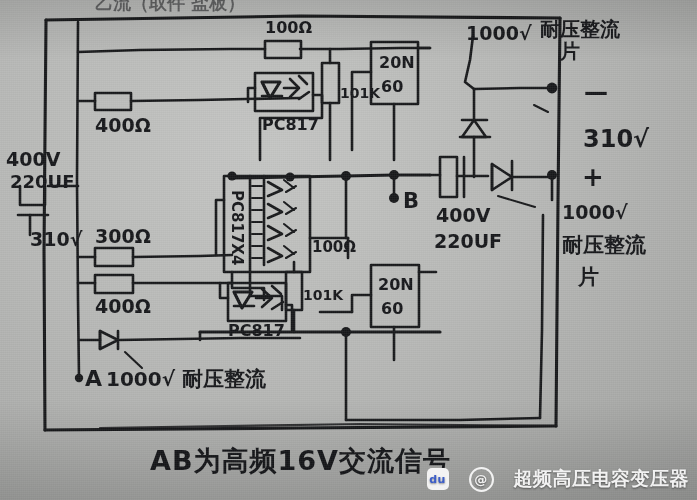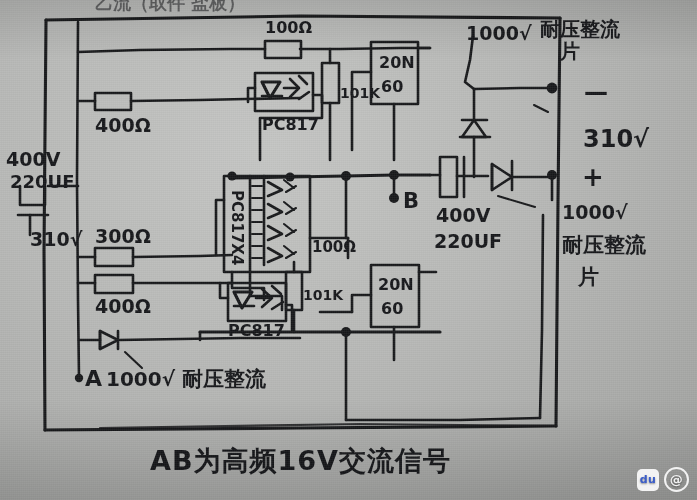--- a/index.html
+++ b/index.html
@@ -35,21 +35,21 @@
   .dot{fill:#17181a;}
   .hand{
     font-family:"DejaVu Sans", sans-serif;
     fill:#16171a;
     font-weight:700;
   }
   .cjk{font-family:"DejaVu Sans", sans-serif;font-weight:700;fill:#16171a;}
   
   #wm{
     position:absolute;right:8px;bottom:8px;
-    display:flex;align-items:center;gap:5px;
+    display:flex;align-items:center;gap:20px;
     color:#f2f2f2;font-size:19px;font-weight:700;
     font-family:"DejaVu Sans", sans-serif;
     text-shadow:0 1px 2px rgba(0,0,0,.45);
     letter-spacing:.5px;
   }
   #wm .bd{
     width:22px;height:22px;border-radius:5px;background:#f3f3f3;
     display:flex;align-items:center;justify-content:center;
     color:#3b5dc9;font-size:11px;font-weight:700;
   }
@@ -306,14 +306,15 @@
 
     <text class="cjk" x="95" y="9" font-size="18" opacity="0.55">乙流（取件 盐板）</text>
   </svg>
 
   <div id="grain"></div>
   <div id="vignette"></div>
 
   <div id="wm">
     <span class="bd">du</span>
     <span class="at">@</span>
+    <span>超频高压电容变压器</span>
   </div>
 </div>
 
 </body></html>

